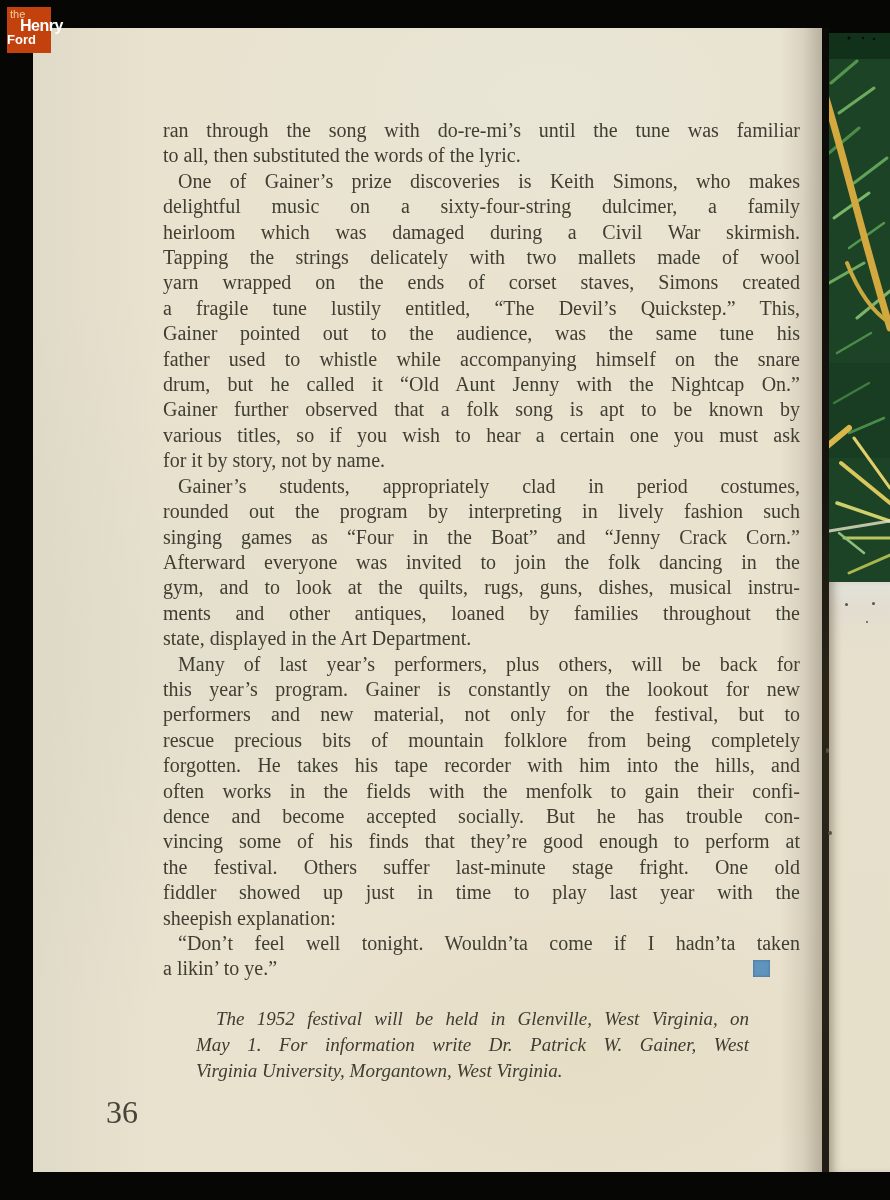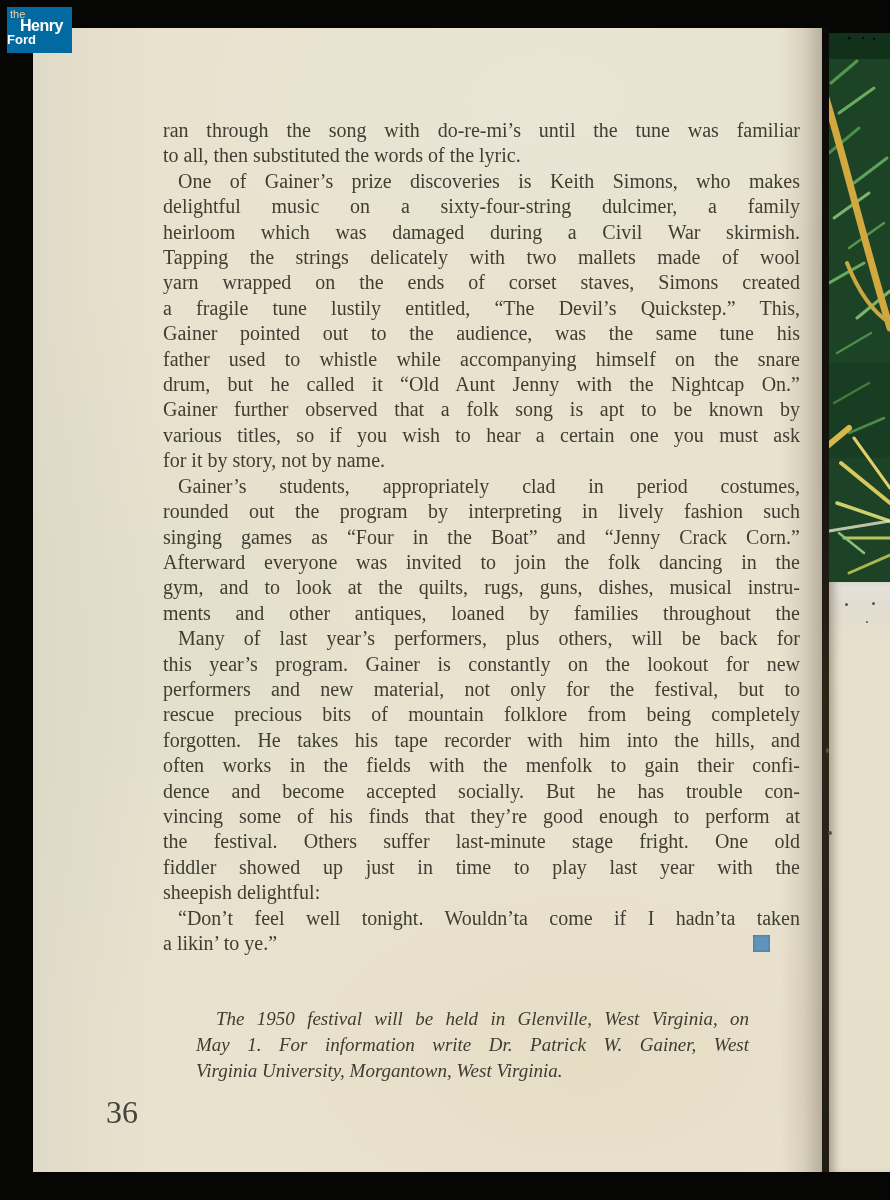--- a/index.html
+++ b/index.html
@@ -90,42 +90,43 @@
           <div class="tline">various titles, so if you wish to hear a certain one you must ask</div>
           <div class="tline last">for it by story, not by name.</div>
         </div>
         <div class="para">
           <div class="tline indent">Gainer’s students, appropriately clad in period costumes,</div>
           <div class="tline">rounded out the program by interpreting in lively fashion such</div>
           <div class="tline">singing games as “Four in the Boat” and “Jenny Crack Corn.”</div>
           <div class="tline">Afterward everyone was invited to join the folk dancing in the</div>
           <div class="tline">gym, and to look at the quilts, rugs, guns, dishes, musical instru-</div>
           <div class="tline">ments and other antiques, loaned by families throughout the</div>
+          <div class="tline last">state, displayed in the Art Department.</div>
         </div>
         <div class="para">
           <div class="tline indent">Many of last year’s performers, plus others, will be back for</div>
           <div class="tline">this year’s program. Gainer is constantly on the lookout for new</div>
           <div class="tline">performers and new material, not only for the festival, but to</div>
           <div class="tline">rescue precious bits of mountain folklore from being completely</div>
           <div class="tline">forgotten. He takes his tape recorder with him into the hills, and</div>
           <div class="tline">often works in the fields with the menfolk to gain their confi-</div>
           <div class="tline">dence and become accepted socially. But he has trouble con-</div>
           <div class="tline">vincing some of his finds that they’re good enough to perform at</div>
           <div class="tline">the festival. Others suffer last-minute stage fright. One old</div>
           <div class="tline">fiddler showed up just in time to play last year with the</div>
-          <div class="tline last">sheepish delightful:</div>
+          <div class="tline last">sheepish explanation:</div>
         </div>
         <div class="para">
           <div class="tline indent">“Don’t feel well tonight. Wouldn’ta come if I hadn’ta taken</div>
           <div class="tline last"><span class="end-mark" style="background: rgb(94, 148, 189);"></span>a likin’ to ye.”</div>
         </div>
       </div>
     <div class="note">
         <div class="para">
-          <div class="tline indent">The 1950 festival will be held in Glenville, West Virginia, on</div>
+          <div class="tline indent">The 1952 festival will be held in Glenville, West Virginia, on</div>
           <div class="tline">May 1. For information write Dr. Patrick W. Gainer, West</div>
           <div class="tline last">Virginia University, Morgantown, West Virginia.</div>
         </div>
       </div>
     <div class="pagenum">36</div>
     <div class="edge-shadow"></div>
   </div>
 
   <div class="gutter"></div>
 
@@ -162,19 +163,19 @@
       <circle cx="45" cy="6" r="1.2" fill="#0a0a0a"></circle>
     </svg>
     <div class="next-page"></div>
     <div class="speck" style="left:16px;top:603px;width:3px;height:3px;"></div>
     <div class="speck" style="left:43px;top:602px;width:3px;height:3px;"></div>
     <div class="speck" style="left:37px;top:621px;width:2px;height:2px;"></div>
     <div class="speck" style="left:-3px;top:748px;width:3px;height:5px;"></div>
     <div class="speck" style="left:-1px;top:831px;width:4px;height:4px;"></div>
   </div>
 
-  <div class="logo" style="background: #0369a1; padding-left: 21px;">
+  <div class="logo" style="background: #c2410c;">
     <span class="logo-the" style="color: rgb(242, 207, 158);">the</span>
     <span class="logo-henry">Henry</span>
     <span class="logo-ford">Ford</span>
   </div>
 
 </div>
 
 </body></html>

